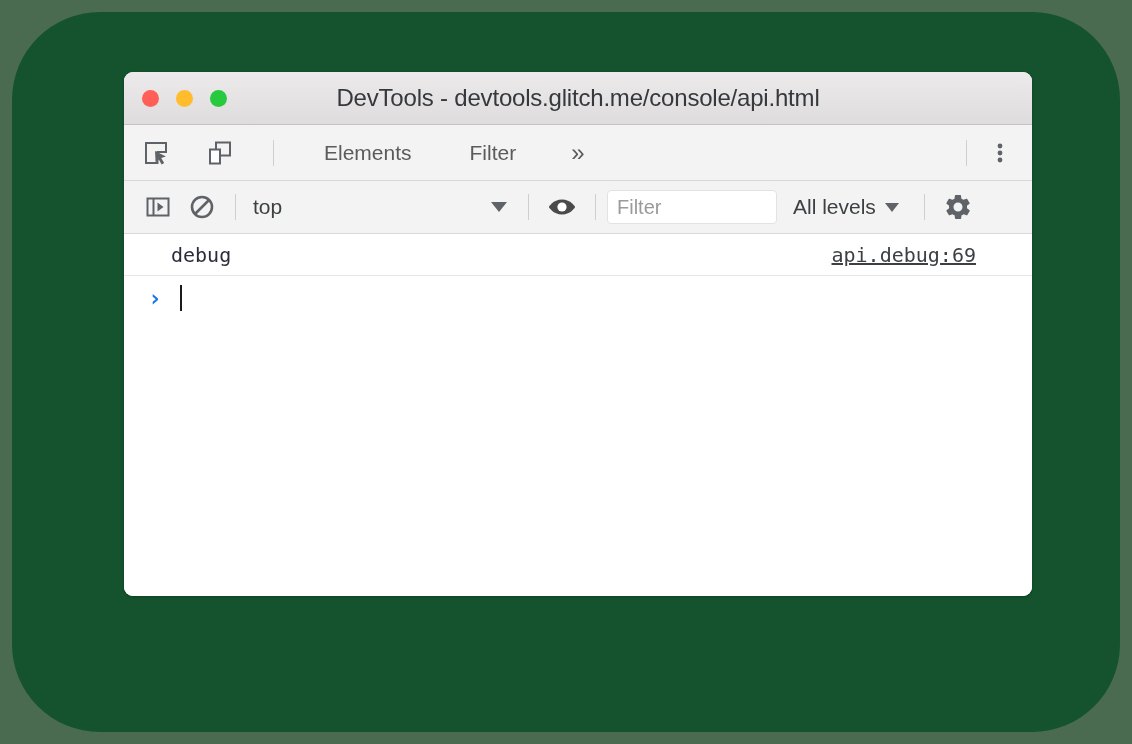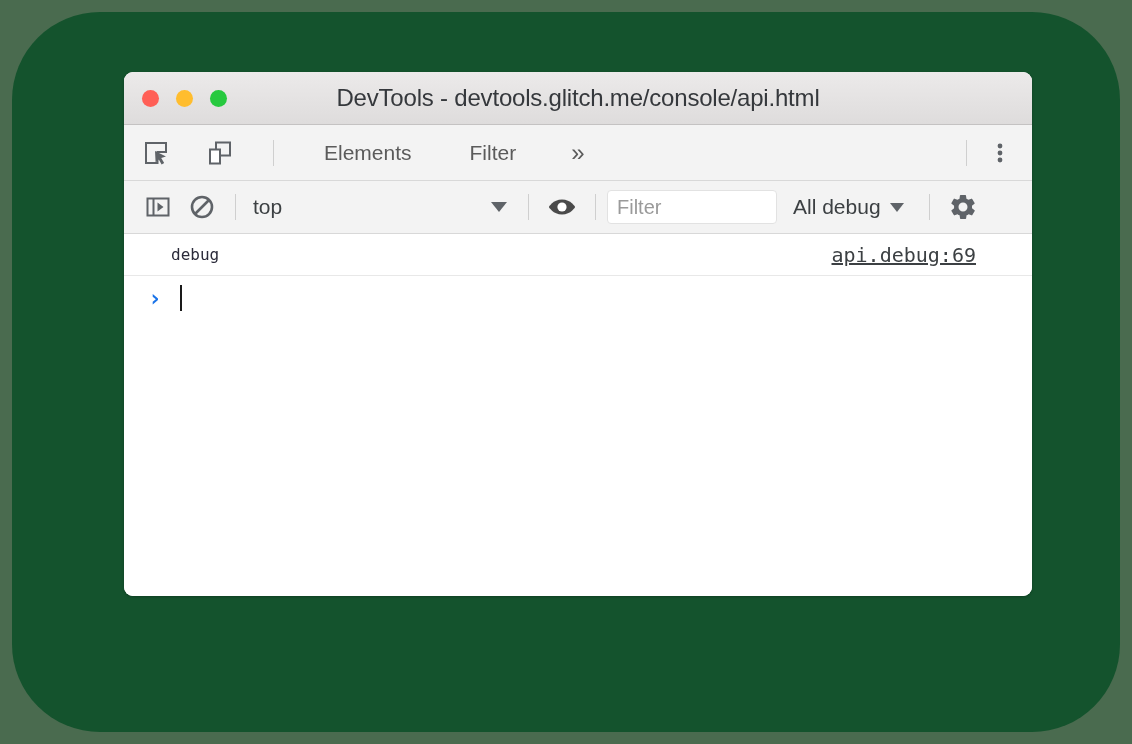--- a/index.html
+++ b/index.html
@@ -193,21 +193,21 @@
   .log-row {
     position: relative;
     height: 41px;
     display: flex;
     align-items: center;
     border-bottom: 1px solid #e8e8e8;
     padding-left: 47px;
   }
   .log-text {
     font-family: "DejaVu Sans Mono", monospace;
-    font-size: 16px;
+    font-size: 20px;
     color: #2b2b3a;
     user-select: none;
   }
   .log-source {
     position: absolute;
     right: 56px;
     font-family: "DejaVu Sans Mono", monospace;
     font-size: 20px;
     color: #3c4043;
     text-decoration: underline;
@@ -334,21 +334,21 @@
             <circle cx="15" cy="13" r="4.6" fill="#ffffff"></circle>
           </svg>
         </span>
       </div>
 
       <div class="vdiv"></div>
 
       <input id="filter-input" type="text" placeholder="Filter" style="">
 
       <div id="levels">
-        <span>All debug</span>
+        <span>All levels</span>
         <span class="caret"></span>
       </div>
 
       <div class="vdiv"></div>
 
       <div class="iconbtn">
         <span>
           <svg width="30" height="30" viewBox="0 0 24 24">
             <path fill="#5f6368" d="M19.14 12.94a7.07 7.07 0 0 0 .06-.94 7.07 7.07 0 0 0-.06-.94l2.03-1.58a.5.5 0 0 0 .12-.62l-1.92-3.32a.5.5 0 0 0-.6-.22l-2.39.96a7.1 7.1 0 0 0-1.63-.94l-.36-2.54a.5.5 0 0 0-.5-.42h-3.84a.5.5 0 0 0-.5.42l-.36 2.54c-.59.24-1.13.56-1.63.94l-2.39-.96a.5.5 0 0 0-.6.22L2.74 8.86a.5.5 0 0 0 .12.62l2.03 1.58a7.07 7.07 0 0 0 0 1.88l-2.03 1.58a.5.5 0 0 0-.12.62l1.92 3.32c.12.22.38.3.6.22l2.39-.96c.5.38 1.04.7 1.63.94l.36 2.54c.04.24.25.42.5.42h3.84c.25 0 .46-.18.5-.42l.36-2.54c.59-.24 1.13-.56 1.63-.94l2.39.96c.22.08.48 0 .6-.22l1.92-3.32a.5.5 0 0 0-.12-.62l-2.03-1.58zM12 15.6A3.6 3.6 0 1 1 12 8.4a3.6 3.6 0 0 1 0 7.2z"></path>
           </svg>

